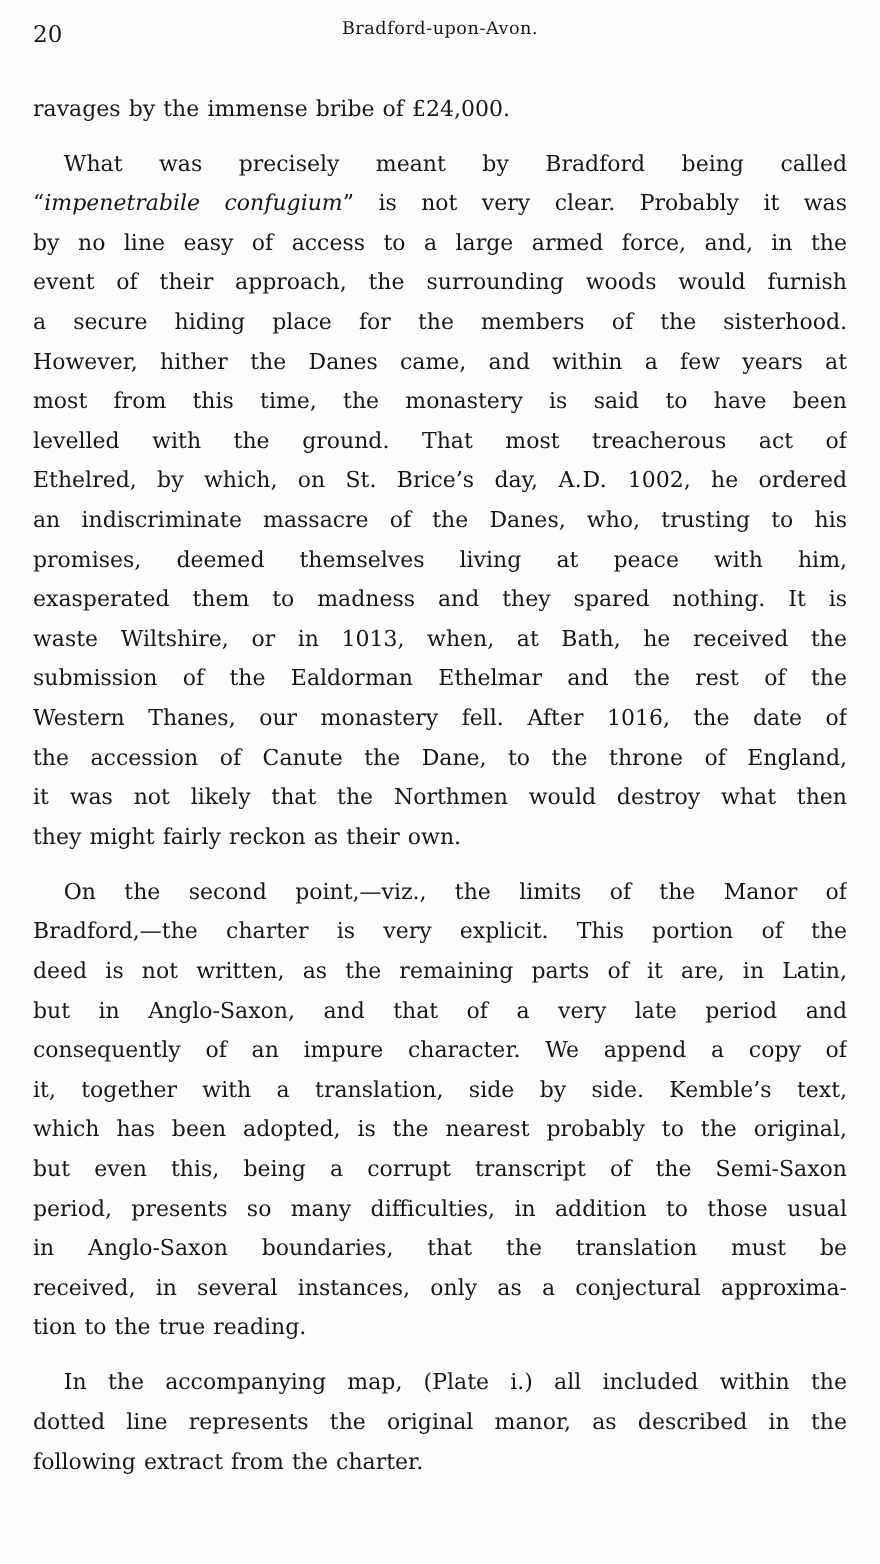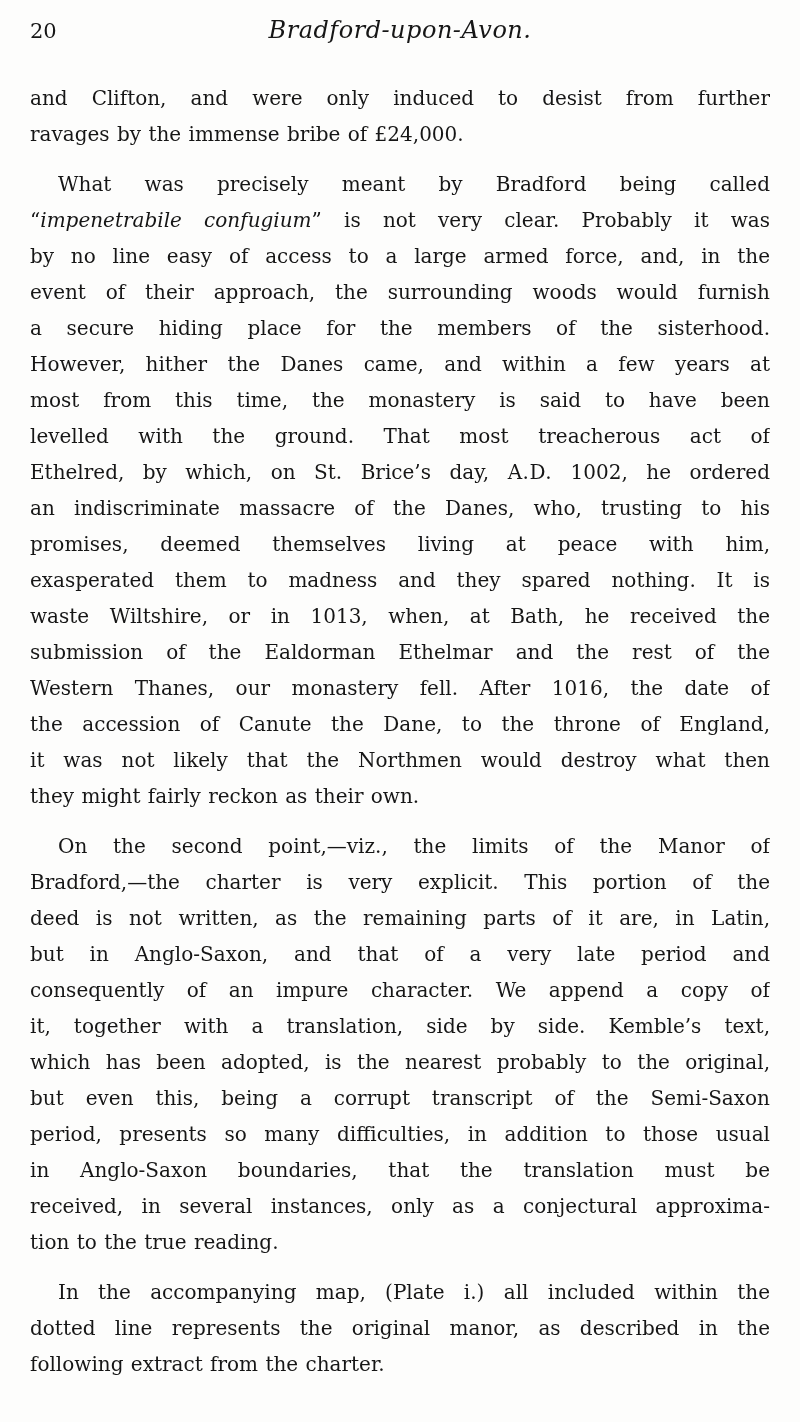--- a/index.html
+++ b/index.html
@@ -27,22 +27,21 @@
     left: 0;
     top: 3px;
     font-size: 21px;
   }
   .running-title {
     position: absolute;
     left: 0;
     right: 0;
     top: 0;
     text-align: center;
-    font-style: italic;
-    font-size: 24px;
+    font-size: 16px;
     letter-spacing: 0.5px;
   }
   .text-block {
     margin: 30px 30px 0 30px;
   }
   .paragraph + .paragraph {
     margin-top: 14px;
   }
   .line {
     font-size: 20px;
@@ -67,21 +66,20 @@
 </head>
 <body>
 
 <div class="page">
   <div class="page-header">
     <span class="page-number">20</span>
     <span class="running-title">Bradford-upon-Avon.</span>
   </div>
   <div class="text-block">
       <div class="paragraph">
-        <div class="line">and Clifton, and were only induced to desist from further</div>
         <div class="line last">ravages by the immense bribe of £24,000.</div>
       </div>
       <div class="paragraph">
         <div class="line indent">What was precisely meant by Bradford being called</div>
         <div class="line">“<i>impenetrabile confugium</i>” is not very clear.  Probably it was</div>
         <div class="line">by no line easy of access to a large armed force, and, in the</div>
         <div class="line">event of their approach, the surrounding woods would furnish</div>
         <div class="line">a secure hiding place for the members of the sisterhood.</div>
         <div class="line">However, hither the Danes came, and within a few years at</div>
         <div class="line">most from this time, the monastery is said to have been</div>

